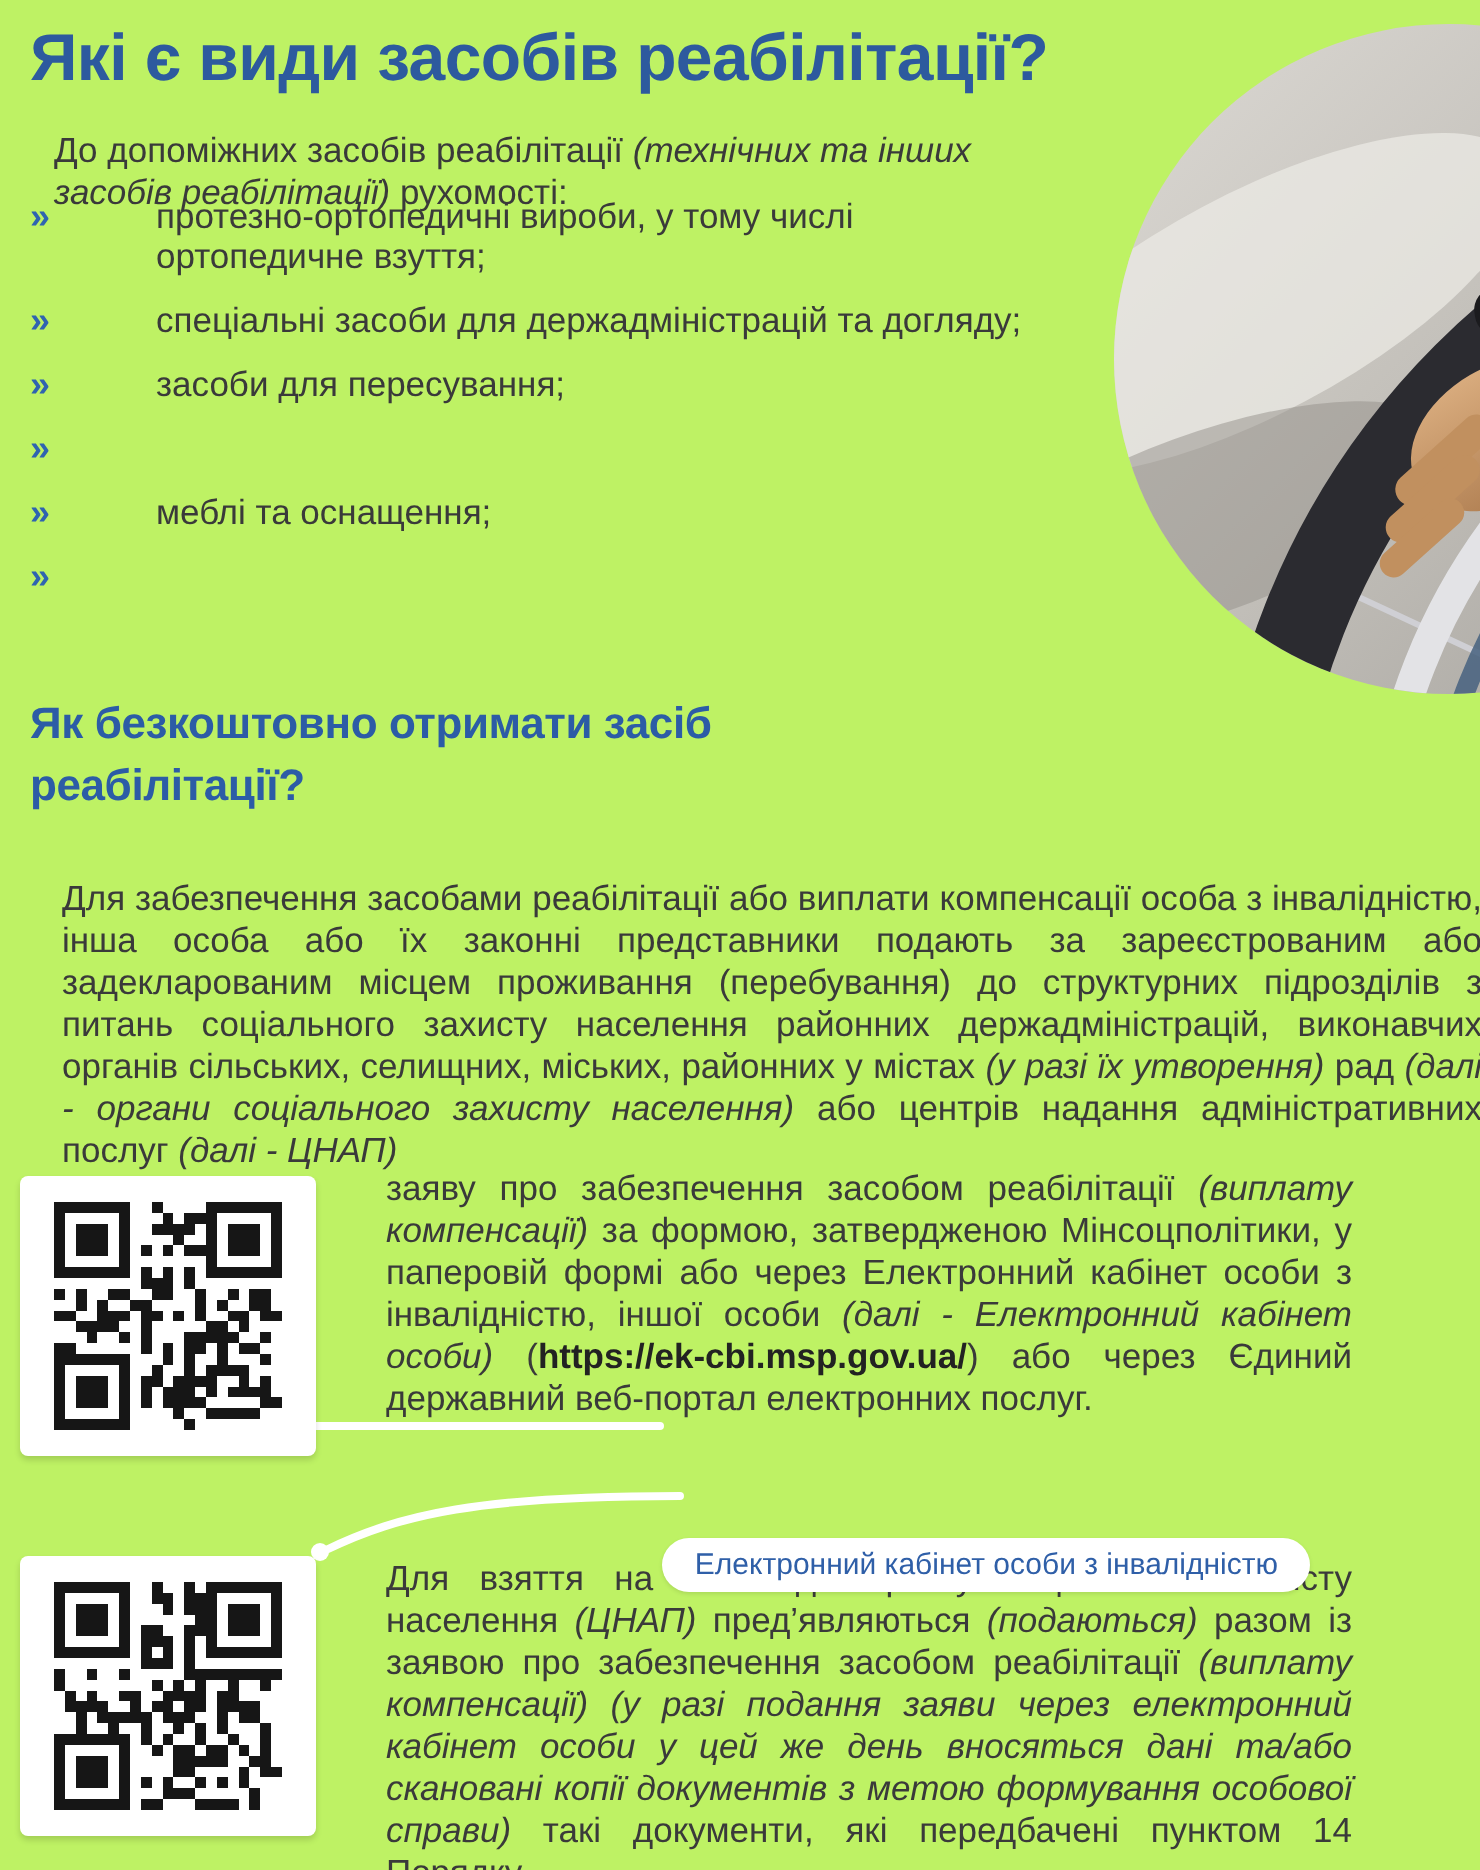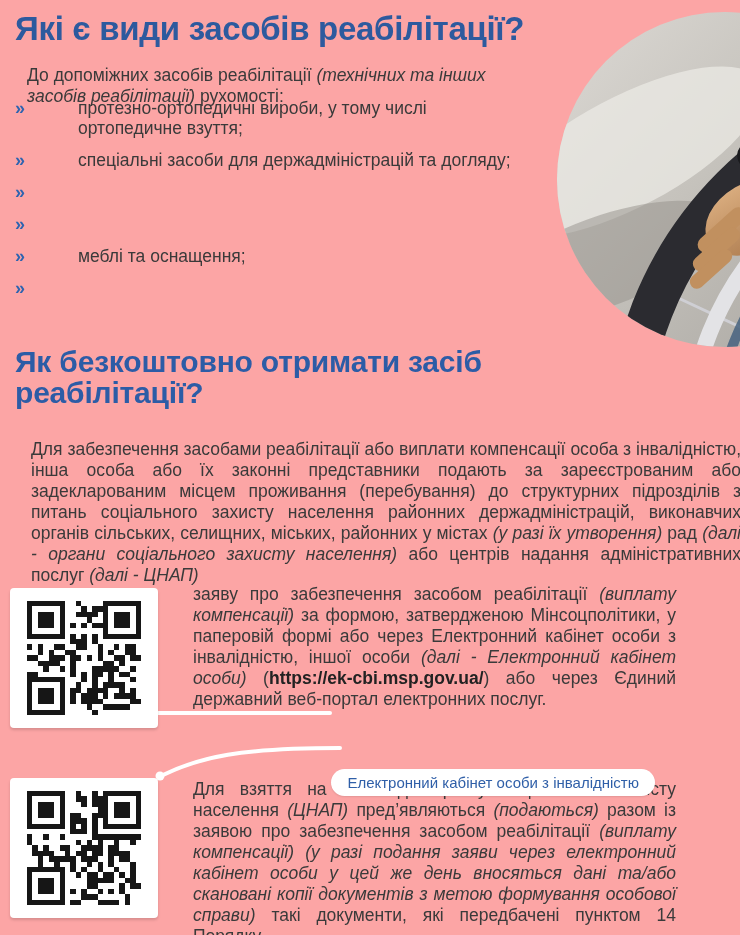--- a/index.html
+++ b/index.html
@@ -1,18 +1,18 @@
 <!DOCTYPE html>
 <html lang="uk"><head>
 <meta charset="utf-8">
 <style>
   html,body{margin:0;padding:0;background:#e6e5e0;}
   .page{
     position:relative;width:740px;height:935px;overflow:hidden;
-    background:#fca5a5;color:#3a3a3a;
+    background:#bef264;color:#3a3a3a;
     font-family:"Liberation Sans","DejaVu Sans",sans-serif;
   }
   .page-title{
     position:absolute;top:10px;left:15px;margin:0;
     font-size:33px;font-weight:bold;color:#2d5a9e;letter-spacing:-0.3px;
   }
   .intro{
     position:absolute;top:53px;left:15px;width:520px;margin:12px;
     font-size:17.5px;line-height:21px;white-space:pre-line;
   }
@@ -20,21 +20,21 @@
     position:absolute;top:98px;left:15px;margin:0;padding:0;list-style:none;width:560px;
   }
   .aids li{display:flex;gap:8px;margin-bottom:12px;}
   .chev{
     color:#2f64b0;font-weight:bold;font-size:18px;line-height:20px;
     letter-spacing:-2px;flex:0 0 22px;
   }
   .li-text{font-size:17.5px;line-height:20px;white-space:pre-line;margin-left:33px;}
   .section-title{
     position:absolute;top:346px;left:15px;margin:0;
-    font-size:30px;line-height:31px;font-weight:bold;color:#2c5ca6;
+    font-size:22px;line-height:31px;font-weight:bold;color:#2c5ca6;
     white-space:pre-line;letter-spacing:-0.2px;
   }
   .para{margin:16px;font-size:17.5px;line-height:21px;text-align:justify;}
   .para-a{position:absolute;top:423px;left:15px;width:710px;}
   .para-b{position:absolute;top:568px;left:177px;width:483px;}
   .para-c{position:absolute;top:763px;left:177px;width:483px;}
   .qr-card{
     position:absolute;width:148px;height:140px;background:#ffffff;border-radius:4px;
     display:flex;align-items:center;justify-content:center;
     box-shadow:0 2px 3px rgba(0,0,0,0.15);z-index:2;
@@ -114,20 +114,21 @@
       <span class="chev">››</span>
       <span class="li-text">протезно-ортопедичні вироби, у тому числі
 ортопедичне взуття;</span>
     </li>
     <li>
       <span class="chev">››</span>
       <span class="li-text">спеціальні засоби для держадміністрацій та догляду;</span>
     </li>
     <li>
       <span class="chev">››</span>
+      <span class="li-text">засоби для пересування;</span>
     </li>
     <li>
       <span class="chev">››</span>
     </li>
     <li>
       <span class="chev">››</span>
       <span class="li-text">меблі та оснащення;</span>
     </li>
     <li>
       <span class="chev">››</span>

